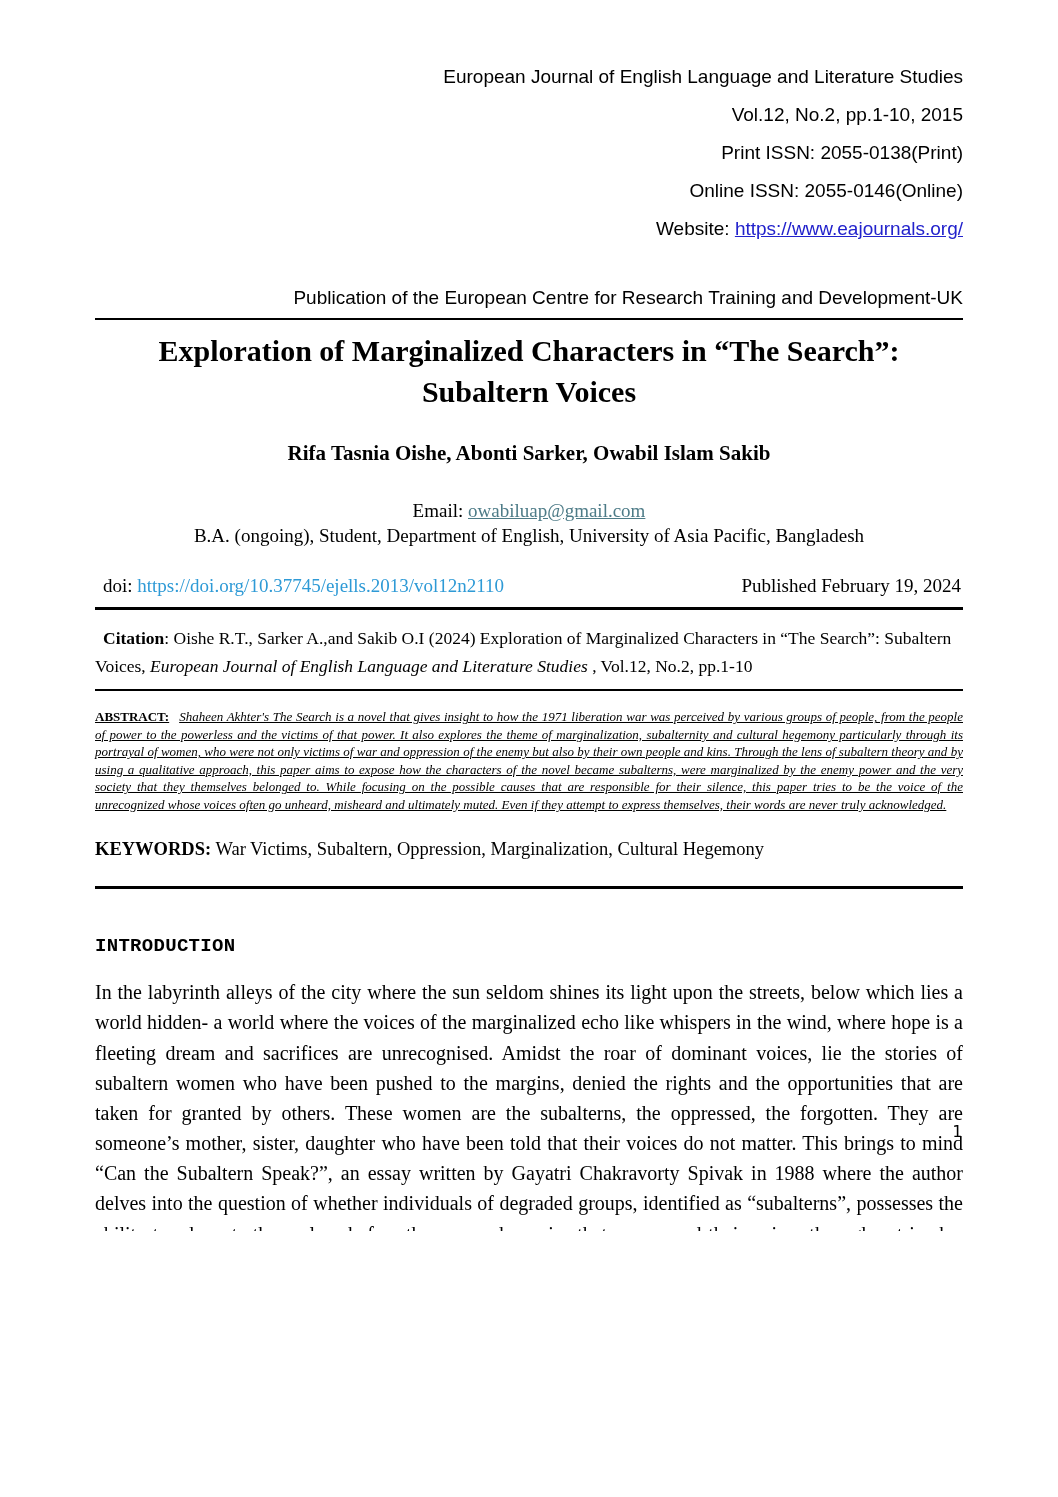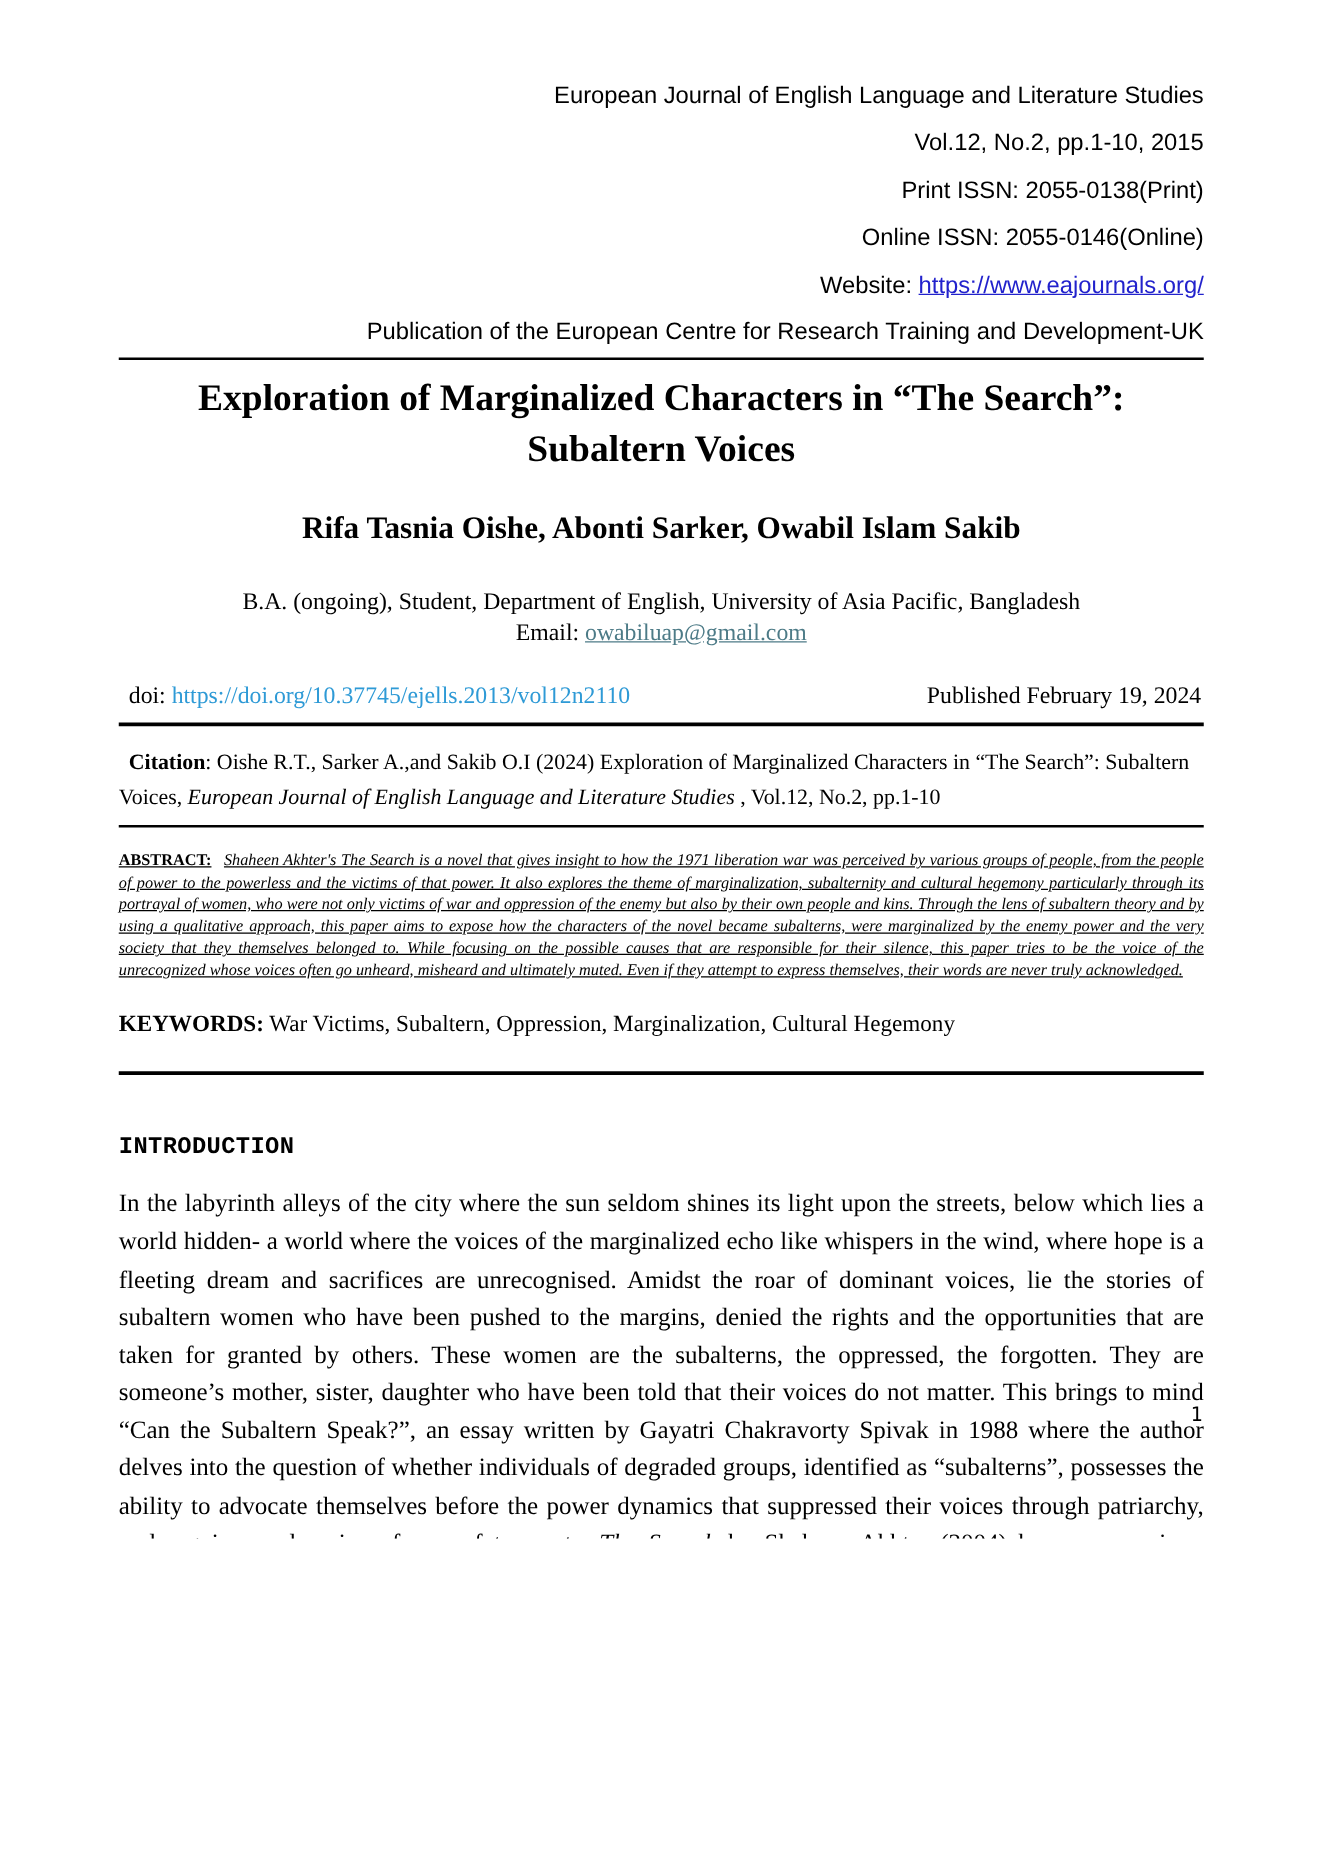--- a/index.html
+++ b/index.html
@@ -35,35 +35,36 @@
   }
   .website-link {
     color: var(--link-blue, #2222cc);
     text-decoration: underline;
   }
   .publication-line {
     display: block;
     line-height: 36px;
     border-bottom: 2px solid #000;
     padding-bottom: 2px;
+    margin-top: 32px;
   }
   
   .paper-title {
     font-family: "Liberation Serif", serif;
     font-weight: bold;
     font-size: 30px;
     line-height: 1.38;
     text-align: center;
     max-width: 810px;
     margin: 10px auto 0 auto;
   }
   .authors {
     text-align: center;
     font-weight: bold;
-    font-size: 25px;
+    font-size: 21px;
     margin-top: 28px;
   }
   .affiliation {
     text-align: center;
     font-size: 19px;
     margin-top: 32px;
     line-height: 1.35;
   }
   .email-link {
     color: var(--email-link, #4d7b87);
@@ -155,22 +156,22 @@
     <span class="m-line">Online ISSN: 2055-0146(Online)</span>
     <span class="m-line"><span>Website: </span><a class="website-link link">https://www.eajournals.org/</a></span>
     <span class="publication-line">Publication of the European Centre for Research Training and Development-UK</span>
   </div>
 
   <h1 class="paper-title">Exploration of Marginalized Characters in “The Search”: Subaltern Voices</h1>
 
   <div class="authors">Rifa Tasnia Oishe, Abonti Sarker, Owabil Islam Sakib</div>
 
   <div class="affiliation">
+    <div><span>Email: </span><a class="email-link link">owabiluap@gmail.com</a></div>
     <div>B.A. (ongoing), Student, Department of English, University of Asia Pacific, Bangladesh</div>
-    <div><span>Email: </span><a class="email-link link">owabiluap@gmail.com</a></div>
   </div>
 
   <div class="doi-row">
     <span><span>doi: </span><a class="doi-link link">https://doi.org/10.37745/ejells.2013/vol12n2110</a></span>
     <span>Published February 19, 2024</span>
   </div>
 
   <p class="citation"><b class="lead-indent">Citation</b><span>: Oishe R.T., Sarker A.,and Sakib O.I (2024) Exploration of Marginalized Characters in “The Search”: Subaltern Voices, </span><span class="it">European Journal of English Language and Literature Studies</span><span> , Vol.12, No.2, pp.1-10</span></p>
 
   <p class="abstract"><span class="abstract-label">ABSTRACT:</span><span class="abstract-text">Shaheen Akhter's The Search is a novel that gives insight to how the 1971 liberation war was perceived by various groups of people, from the people of power to the powerless and the victims of that power. It also explores the theme of marginalization, subalternity and cultural hegemony particularly through its portrayal of women, who were not only victims of war and oppression of the enemy but also by their own people and kins. Through the lens of subaltern theory and by using a qualitative approach, this paper aims to expose how the characters of the novel became subalterns, were marginalized by the enemy power and the very society that they themselves belonged to. While focusing on the possible causes that are responsible for their silence, this paper tries to be the voice of the unrecognized whose voices often go unheard, misheard and ultimately muted. Even if they attempt to express themselves, their words are never truly acknowledged.</span></p>

